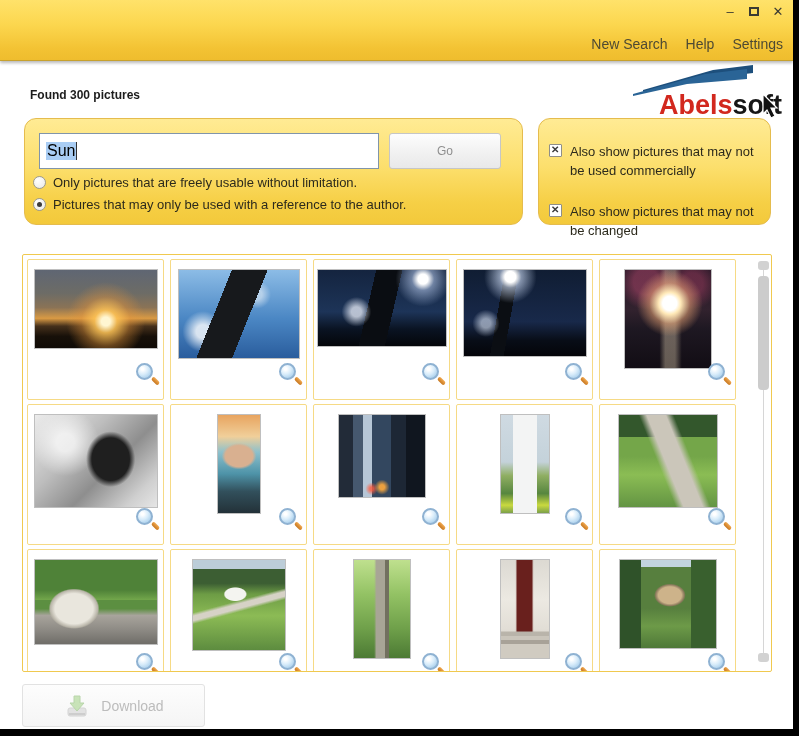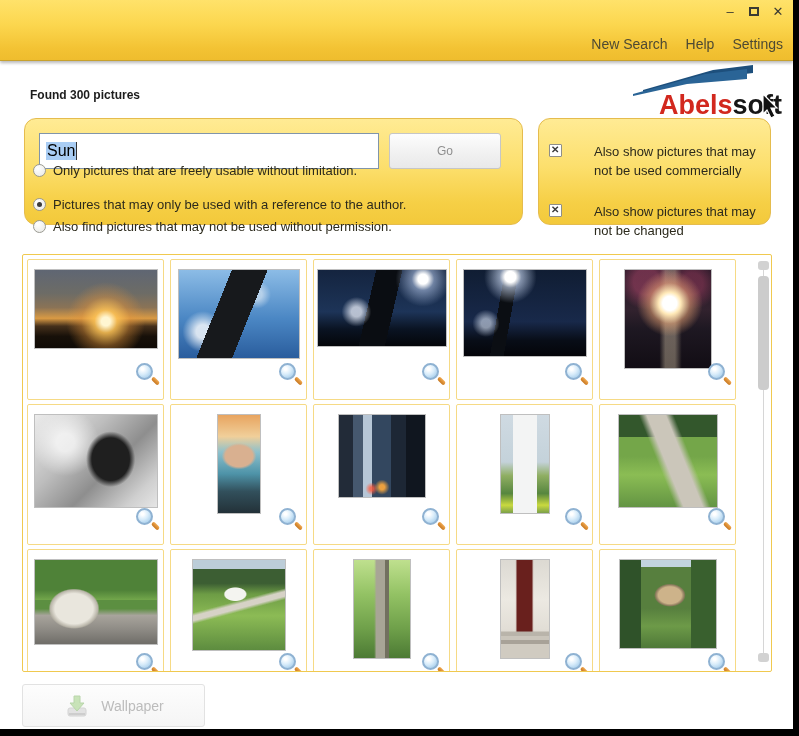--- a/index.html
+++ b/index.html
@@ -42,21 +42,21 @@
     background:radial-gradient(circle at 35% 30%, #ffffff, #e8e8e4); position:relative; flex:0 0 13px; }
   .radio.selected::after { content:""; position:absolute; left:3px; top:3px; width:5px; height:5px;
     border-radius:50%; background:#3d3d3d; }
   .radio-label { font-size:13px; color:#2c2a1c; }
 
   .check-row { position:absolute; left:10px; display:flex; gap:8px; cursor:pointer; width:210px; }
   .checkbox { width:13px; height:13px; border:1px solid #8f8f88; background:#fff; border-radius:1px;
     flex:0 0 13px; margin-top:1px; position:relative; }
   .checkbox.checked::after { content:"\2715"; position:absolute; left:1px; top:-1px; font-size:10px;
     font-weight:700; color:#3a3a3a; }
-  .check-label { font-size:13px; color:#2c2a1c; line-height:1.45;margin-left:24px; }
+  .check-label { font-size:13px; color:#2c2a1c; line-height:1.45; }
 
   
   .grid-panel { position:absolute; left:22px; top:254px; width:750px; height:418px; background:#fff;
     border:1px solid #f0c94f; border-radius:2px; overflow:hidden; }
   .card { position:absolute; width:137px; height:141px; background:#fff; border:1px solid #f5d higher; }
   .card { border:1px solid #f6da85; border-radius:2px; }
   .thumb { position:absolute; top:10px; left:50%; transform:translateX(-50%);
     box-shadow:0 0 0 1px rgba(0,0,0,.25); }
   .loupe { position:absolute; right:10px; top:103px; width:17px; height:17px; border-radius:50%;
     border:2px solid #8fb2d2; background:radial-gradient(circle at 35% 30%, #ffffff 10%, #d8ecfa 45%, #9ec8e8 90%);
@@ -170,31 +170,27 @@
     <polygon points="138,30 152,44 146,44 150,52 146,54 142,46 138,50" fill="#111" stroke="#fff" stroke-width="1.2"></polygon>
   </svg>
 
   <div class="panel search-panel">
     <div class="search-input">
       <span class="sel-text">Sun</span>
         <span class="caret"></span>
     </div>
     <div class="go-btn">Go</div>
 
-    <div class="radio-row" style="top:44px;">
+    <div class="radio-row" style="top:56px;">
       <span class="radio"></span>
       <span class="radio-label">Only pictures that are freely usable without limitation.</span>
     </div>
     <div class="radio-row" style="top:78px;">
       <span class="radio selected"></span>
       <span class="radio-label">Pictures that may only be used with a reference to the author.</span>
-    </div>
-    <div class="radio-row" style="top:100px;">
-      <span class="radio"></span>
-      <span class="radio-label">Also find pictures that may not be used without permission.</span>
     </div>
   </div>
 
   <div class="panel filter-panel">
     <div class="check-row" style="top:24px;">
       <span class="checkbox checked"></span>
       <span class="check-label">Also show pictures that may not be used commercially</span>
     </div>
     <div class="check-row" style="top:84px;">
       <span class="checkbox checked"></span>
@@ -271,17 +267,17 @@
     <div class="sb-btn" style="top:398px;"></div>
   </div>
 
   <div class="actions">
     <div class="action-btn" style="left:22px;">
       <svg class="action-icon" viewBox="0 0 28 28">
         <rect x="5" y="16" width="18" height="8" rx="2" fill="#c9c9c9" stroke="#a8a8a8"></rect>
         <rect x="6" y="21" width="16" height="2" fill="#9c9c9c"></rect>
         <polygon points="11,4 17,4 17,11 21,11 14,19 7,11 11,11" fill="#8dc96a" stroke="#6aa84c"></polygon>
       </svg>
-      <span>Wallpaper</span>
+      <span>Download</span>
     </div>
   </div>
 
 </div>
 
 </body></html>

